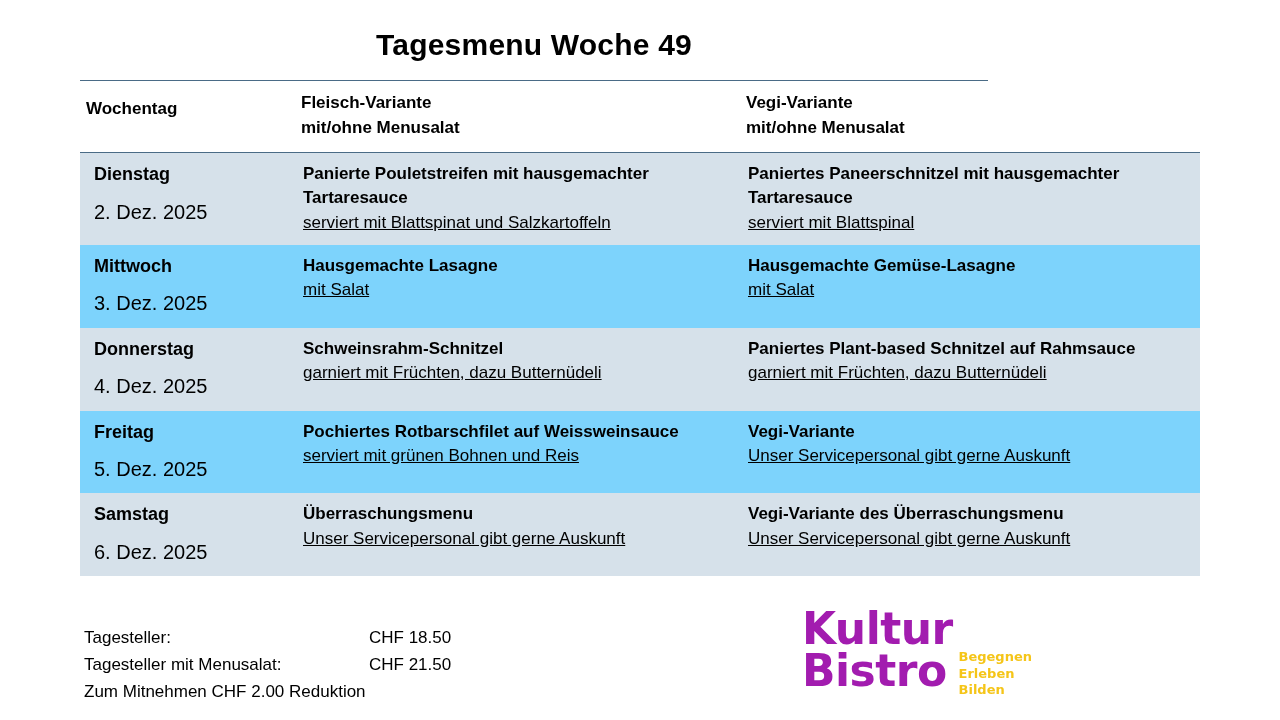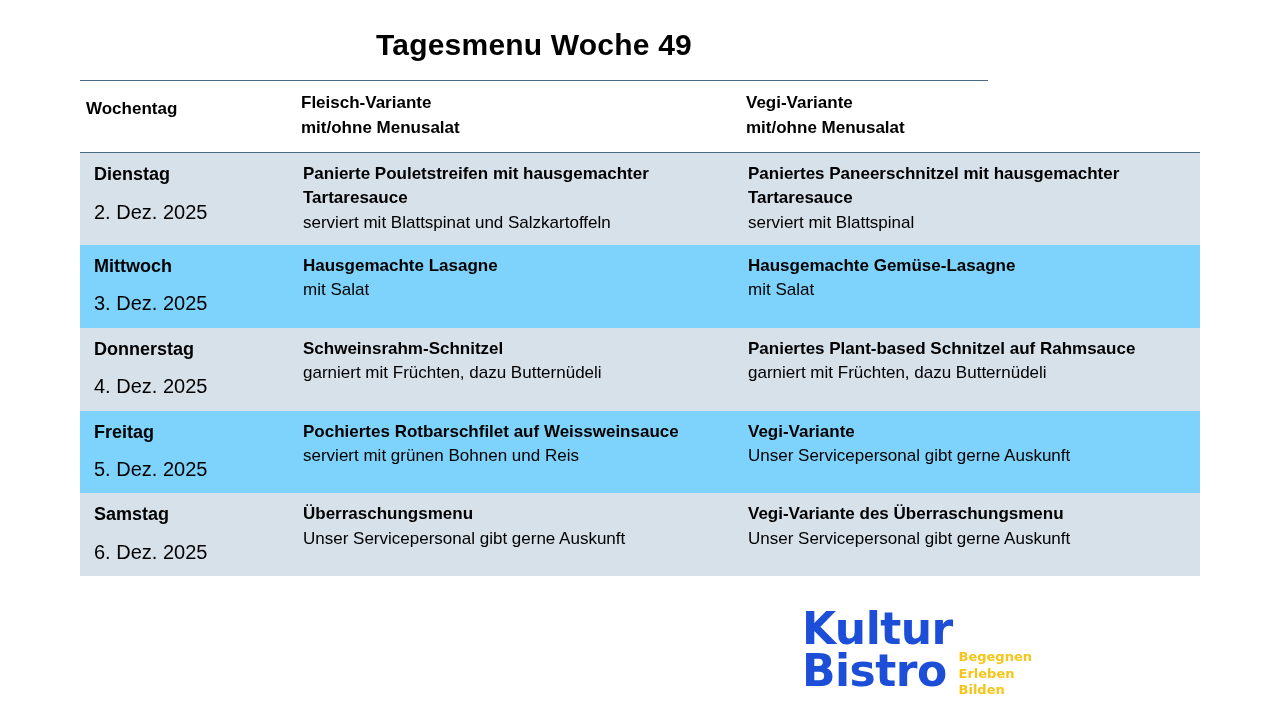--- a/index.html
+++ b/index.html
@@ -77,20 +77,21 @@
     font-size: 20px;
     display: block;
   }
   .dish-title {
     font-weight: bold;
     display: block;
   }
   .dish-sub {
     font-weight: normal;
     display: block;
+    text-decoration: underline;
   }
   .footer {
     position: absolute;
     left: 84px;
     bottom: 14px;
     font-size: 17px;
     line-height: 1.58;
   }
   .footer-row {
     display: flex;
@@ -100,21 +101,21 @@
   .footer-note { }
 
   .logo {
     position: absolute;
     right: 36px;
     bottom: 16px;
     width: 230px;
     height: 96px;
   }
   .logo-main {
-    color: #1d4ed8;
+    color: #a21caf;
     font-weight: bold;
     font-size: 44px;
     line-height: 0.95;
     letter-spacing: -0.5px;
     font-family: "DejaVu Sans", sans-serif;
   }
   .logo-kultur { display: block; }
   .logo-bistro { display: block; }
   .logo-tagline {
     position: absolute;
@@ -230,20 +231,31 @@
           <td>
             <span class="dish-title">Vegi-Variante des Überraschungsmenu</span>
             <span class="dish-sub">Unser Servicepersonal gibt gerne Auskunft</span>
           </td>
         </tr>
 
       </tbody>
     </table>
   </div>
 
+  <div class="footer">
+    <div class="footer-row">
+      <span class="footer-label">Tagesteller:</span>
+      <span class="footer-value">CHF 18.50</span>
+    </div>
+    <div class="footer-row">
+      <span class="footer-label">Tagesteller mit Menusalat:</span>
+      <span class="footer-value">CHF 21.50</span>
+    </div>
+    <div class="footer-note">Zum Mitnehmen CHF 2.00 Reduktion</div>
+  </div>
 
   <div class="logo">
     <div class="logo-main">
       <span class="logo-kultur">Kultur</span>
       <span class="logo-bistro">Bistro</span>
     </div>
     <div class="logo-tagline">
       <span>Begegnen</span><br>
       <span>Erleben</span><br>
       <span>Bilden</span>

